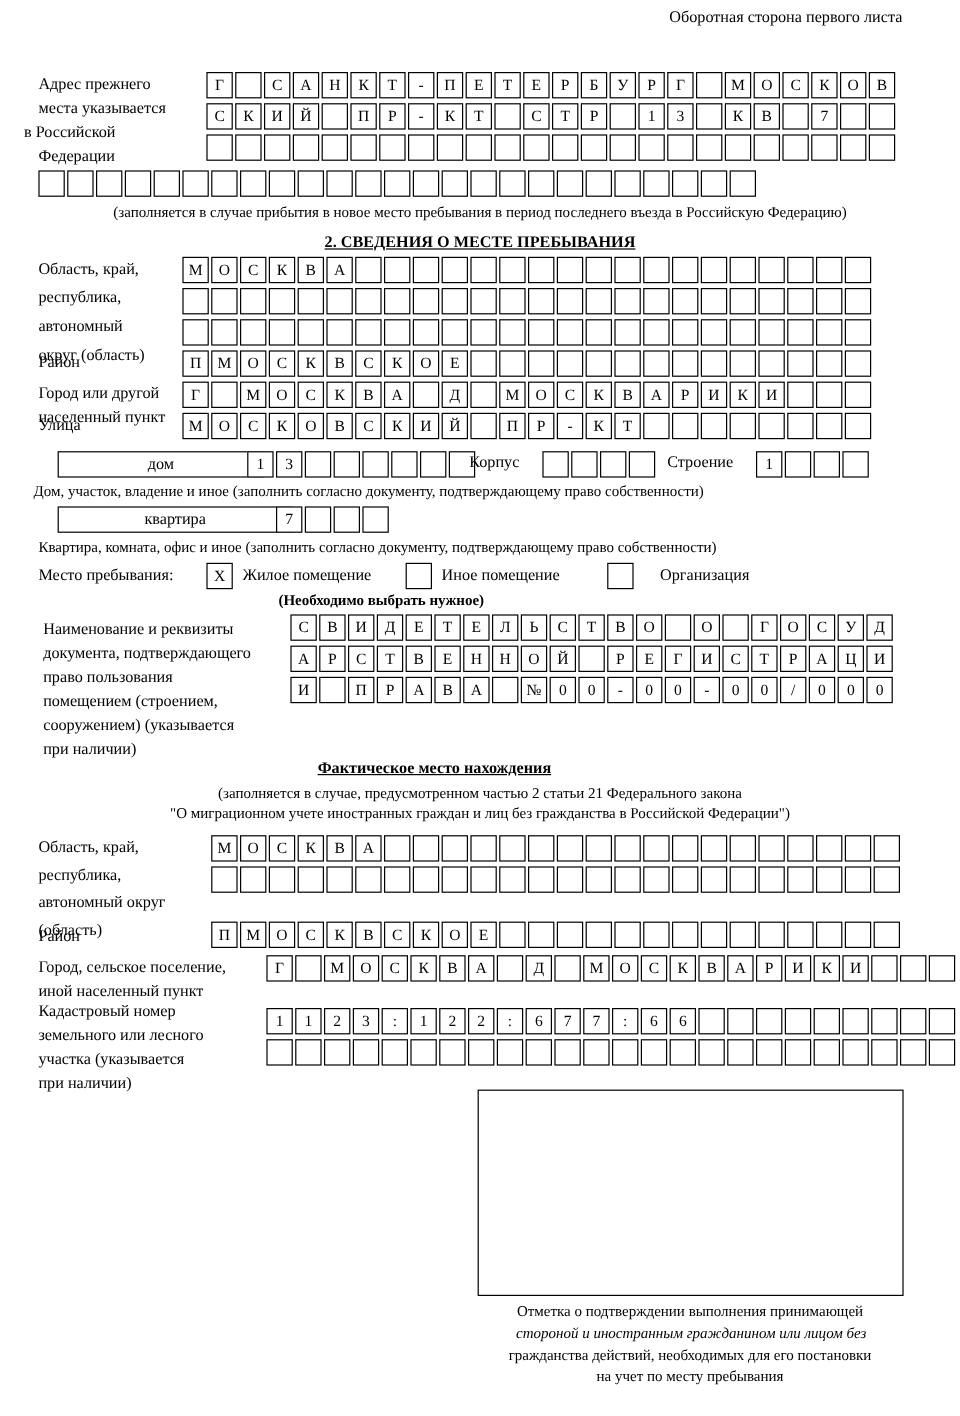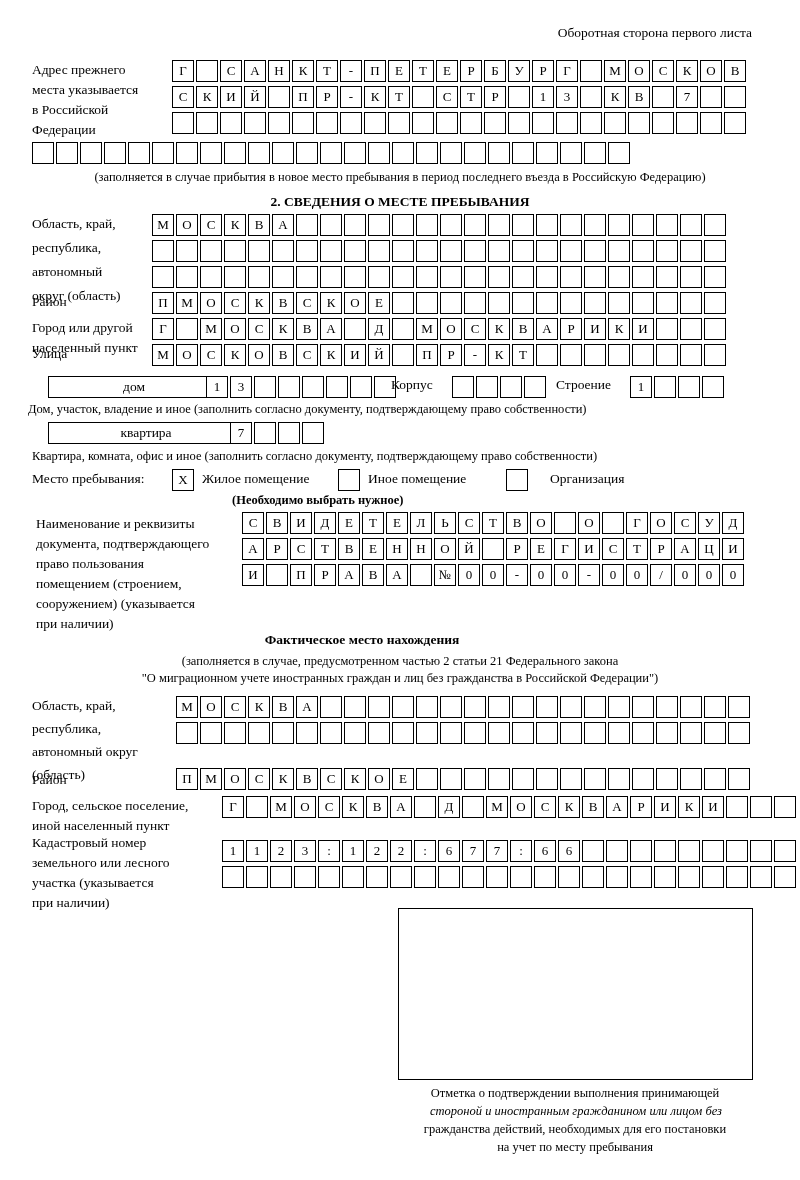--- a/index.html
+++ b/index.html
@@ -16,32 +16,32 @@
     overflow: hidden;
   }
   .page {
     position: relative;
     width: 800px;
     height: 1180px;
   }
   .abs { position: absolute; }
 
   .hdr-right {
-    top: 23px; right: 48px;
+    top: 4px; right: 48px;
     font-size: 13.5px;
   }
 
   .lbl {
     font-size: 13.5px;
     line-height: 20px;
     white-space: nowrap;
   }
   .lbl.small { font-size: 12.5px; }
   .center { text-align: center; }
-  .bold { font-weight: bold; }
+  .bold { font-weight: bold; text-decoration: underline; }
 
   
   .cells {
     display: flex;
     flex-direction: row;
   }
   .cell {
     width: 22px;
     height: 22px;
     border: 1px solid #000;
@@ -91,21 +91,21 @@
 </style>
 </head>
 <body>
 
 <div class="page">
 
   <div class="abs hdr-right lbl">Оборотная сторона первого листа</div>
 
   <div class="abs lbl" style="left:32px; top:60px;">Адрес прежнего</div>
   <div class="abs lbl" style="left:32px; top:80px;">места указывается</div>
-  <div class="abs lbl" style="left:32px; top:100px;font-family:Liberation Serif, serif;">в Российской</div>
+  <div class="abs lbl" style="left:20px; top:100px;font-family:Liberation Serif, serif;">в Российской</div>
   <div class="abs lbl" style="left:32px; top:120px;">Федерации</div>
 
   <div class="abs cells" style="left:172px; top:60px;">
       <div class="cell">Г</div>
       <div class="cell"></div>
       <div class="cell">С</div>
       <div class="cell">А</div>
       <div class="cell">Н</div>
       <div class="cell">К</div>
       <div class="cell">Т</div>

